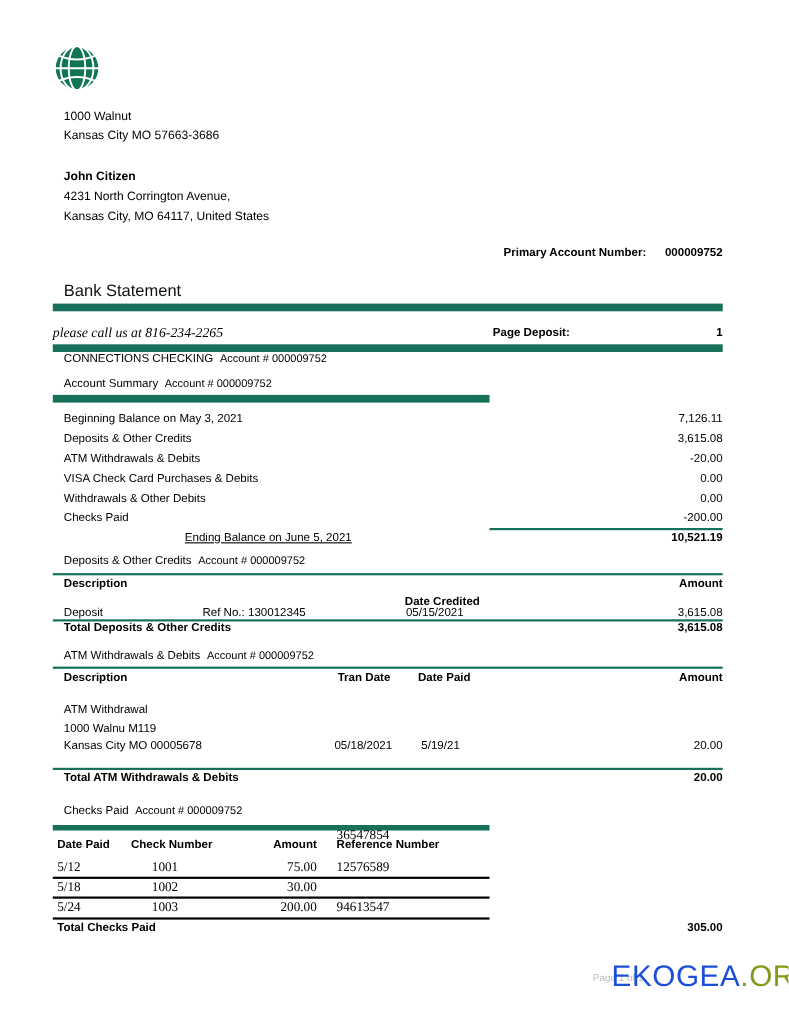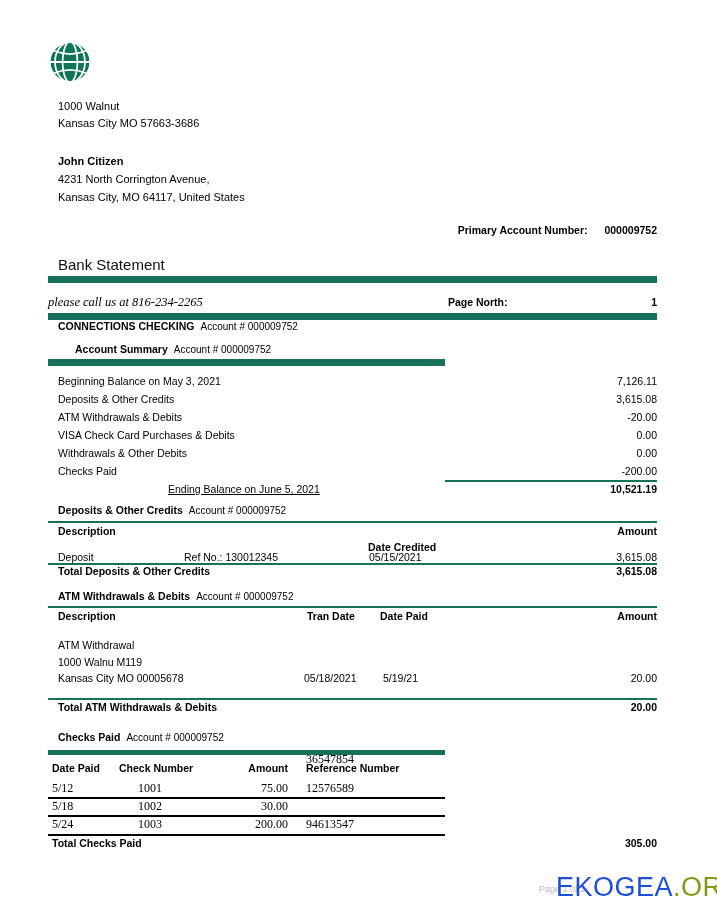--- a/index.html
+++ b/index.html
@@ -146,21 +146,21 @@
     font-weight: bold;
   }
 
   
   .sec-head {
     position: absolute;
     left: 58px;
     font-size: 10.5px;
     white-space: nowrap;
   }
-  .sec-head b { font-weight: bold; }
+  .sec-head b { font-weight: normal; }
   .sec-head .acct {
     font-weight: normal;
     margin-left: 6px;
     font-size: 10px;
   }
 
   
   .sum-row {
     position: absolute;
     left: 58px;
@@ -275,29 +275,29 @@
 
   <div class="primary-acct">
     <span>Primary Account Number:</span>
     <span class="pa-num">000009752</span>
   </div>
 
   <div class="stmt-title">Bank Statement</div>
   <div class="bar" style="top:276px;"></div>
 
   <div class="call-line">please call us at 816-234-2265</div>
-  <div class="page-num-label">Page North:</div>
+  <div class="page-num-label">Page Deposit:</div>
   <div class="page-num-val">1</div>
   <div class="bar" style="top:313px;"></div>
 
   <div class="sec-head" style="top:320px;">
     <b>CONNECTIONS CHECKING</b><span class="acct">Account # 000009752</span>
   </div>
 
-  <div class="sec-head" style="top:343px;margin-left:17px;">
+  <div class="sec-head" style="top:343px;">
     <b>Account Summary</b><span class="acct">Account # 000009752</span>
   </div>
   <div class="bar" style="top:359px; width:397px;"></div>
 
   <div class="sum-row" style="top:375px;">
     <span class="lbl">Beginning Balance on May 3, 2021</span>
     <span class="amt">7,126.11</span>
   </div>
   <div class="sum-row" style="top:393px;">
     <span class="lbl">Deposits &amp; Other Credits</span>

